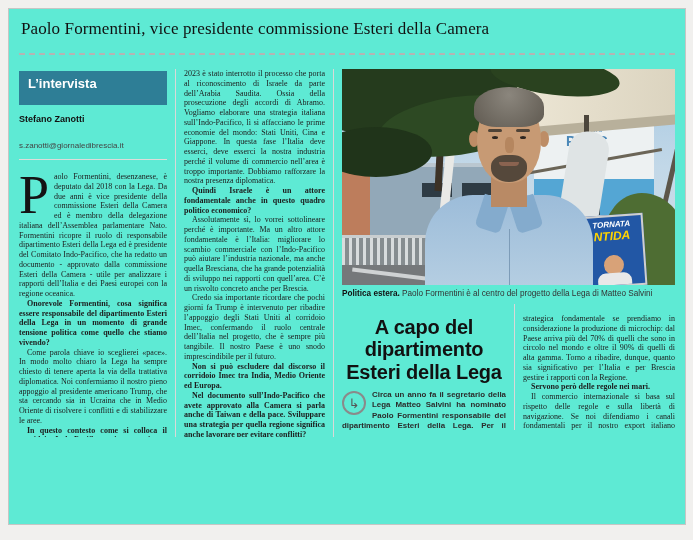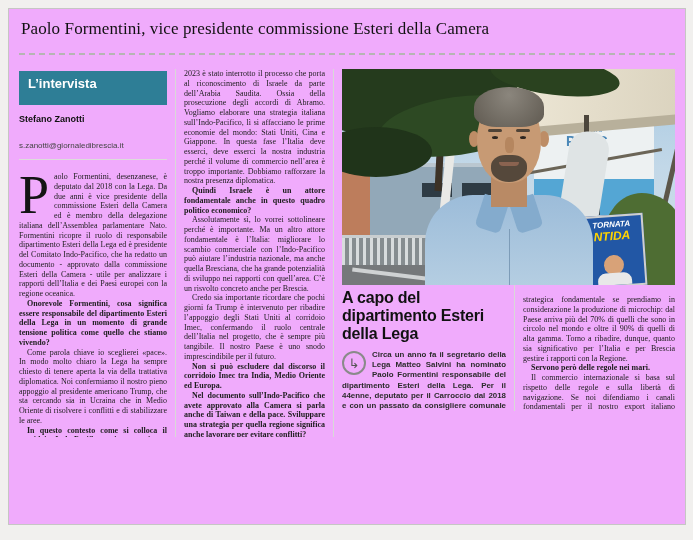--- a/index.html
+++ b/index.html
@@ -1,20 +1,20 @@
 <!DOCTYPE html>
 <html><head>
 <meta charset="utf-8">
 <style>
   * { margin:0; padding:0; box-sizing:border-box; }
   html,body { width:693px; height:540px; }
   body { background:#f1f0ee; font-family:"Liberation Serif", serif; position:relative; }
   .page {
     position:absolute; left:8px; top:8px; width:678px; height:517px;
-    background:#f0abfc; border:1px solid #c6c6c4; padding:8px 10px; overflow:hidden;
+    background:#5eead4; border:1px solid #c6c6c4; padding:8px 10px; overflow:hidden;
   }
   .kicker { font-size:17px; color:#111; margin:2px 0 4px 2px; letter-spacing:0.1px; }
   .headline-wrap { height:84px; overflow:visible; }
   .headline {
     width:790px; transform:scaleX(0.82); transform-origin:0 0;
     font-size:35px; font-weight:bold; line-height:1.14; color:#141414;
     letter-spacing:-0.3px; margin-left:2px;
   }
   .rule-dashed { border-top:2px dashed #b5b5b3; margin:14px 0 14px 0; }
 
@@ -99,21 +99,21 @@
   .ph-eye-r { left:50%; top:67px; width:6px; height:3px; margin-left:11px; background:#2e2620; border-radius:50%; z-index:12; }
   .ph-nose { left:50%; top:68px; width:9px; height:16px; margin-left:-4px; background:#b5865f; border-radius:40%; z-index:11; }
   .ph-goatee { left:50%; top:86px; width:36px; height:27px; margin-left:-18px; background:#55483b; border-radius:40% 40% 50% 50%; z-index:11; }
   .ph-mouth { left:50%; top:93px; width:20px; height:4px; margin-left:-10px; background:#8a6350; border-radius:0 0 8px 8px; z-index:12; }
 
   .caption { margin:4px 0 6px; font-family:"Liberation Sans",sans-serif; font-size:8.2px; color:#333; }
   .caption b { color:#111; }
 
   .sb-row { display:flex; height:126px; overflow:hidden; }
   .sb-box { width:172px; padding-right:8px; font-family:"Liberation Sans",sans-serif; overflow:hidden; }
-  .sb-title { font-size:16px; font-weight:bold; line-height:1.12; color:#111; margin:4px 0 7px; letter-spacing:-0.2px; }
+  .sb-title { font-size:20px; font-weight:bold; line-height:1.12; color:#111; margin:12px 0 7px; letter-spacing:-0.2px;text-align:center; }
   .sb-icon { float:left; width:24px; height:24px; border:2px solid #8a8a8a; border-radius:50%;
     margin:1px 6px 2px 0; text-align:center; line-height:22px; font-size:13px; color:#555;
     font-family:"DejaVu Sans",sans-serif; }
   .sb-body { font-size:7.9px; line-height:1.3; font-weight:bold; color:#2b2b2b; text-align:justify; }
   .colD { flex:1; border-left:1px solid #d9d9d7; padding-left:8px; padding-top:10px; overflow:hidden; }
 </style>
 </head>
 <body>
 
 <div class="page">
@@ -197,20 +197,21 @@
         <div class="ph-ear-r"></div>
         <div class="ph-brow-l"></div>
         <div class="ph-brow-r"></div>
         <div class="ph-eye-l"></div>
         <div class="ph-eye-r"></div>
         <div class="ph-nose"></div>
         <div class="ph-goatee"></div>
         <div class="ph-mouth"></div>
       </div>
 
+      <div class="caption"><b>Politica estera.</b><span> Paolo Formentini è al centro del progetto della Lega di Matteo Salvini</span></div>
 
       <div class="sb-row">
         <div class="sb-box">
           <div class="sb-title">A capo del dipartimento Esteri della Lega</div>
           <div class="sb-icon">↳</div>
           <div class="sb-body">Circa un anno fa il segretario della Lega Matteo Salvini ha nominato Paolo Formentini responsabile del dipartimento Esteri della Lega. Per il 44enne, deputato per il Carroccio dal 2018 e con un passato da consigliere comunale a Desenzano e in Provincia, una nomina importante, che si va a sommare a quella di vice presidente della commissione Esteri della Camera.</div>
         </div>
         <div class="colD">
           <p class="para">strategica fondamentale se prendiamo in considerazione la produzione di microchip: dal Paese arriva più del 70% di quelli che sono in circolo nel mondo e oltre il 90% di quelli di alta gamma. Torno a ribadire, dunque, quanto sia significativo per l’Italia e per Brescia gestire i rapporti con la Regione.</p>
           <p class="para q">Servono però delle regole nei mari.</p>

